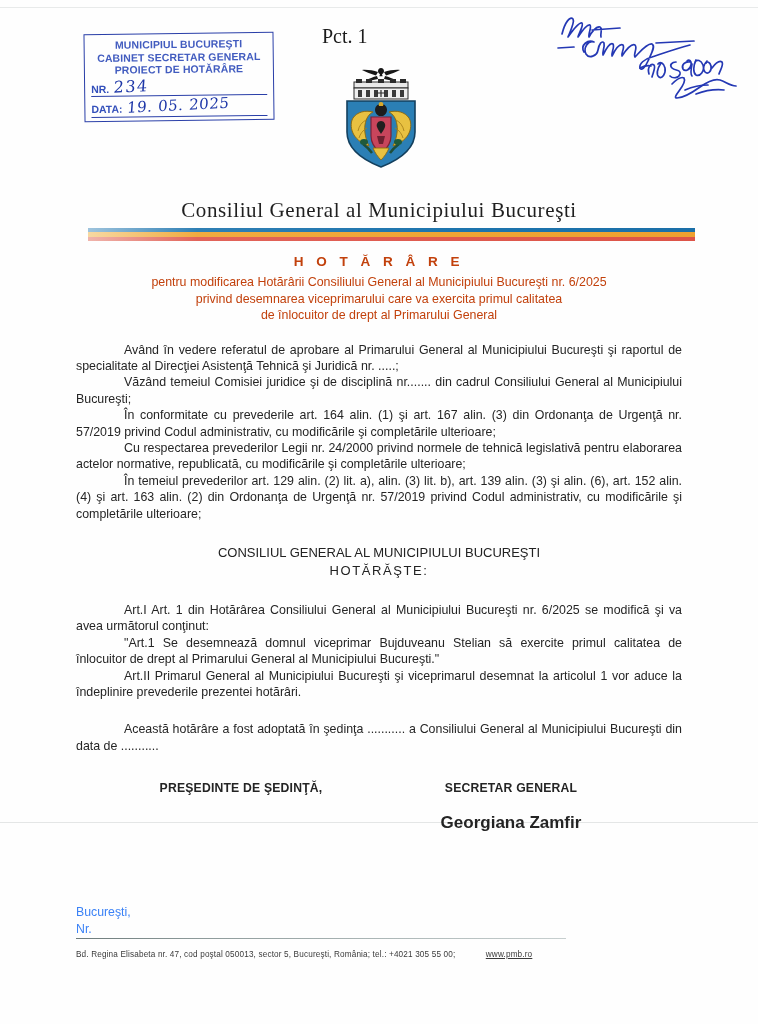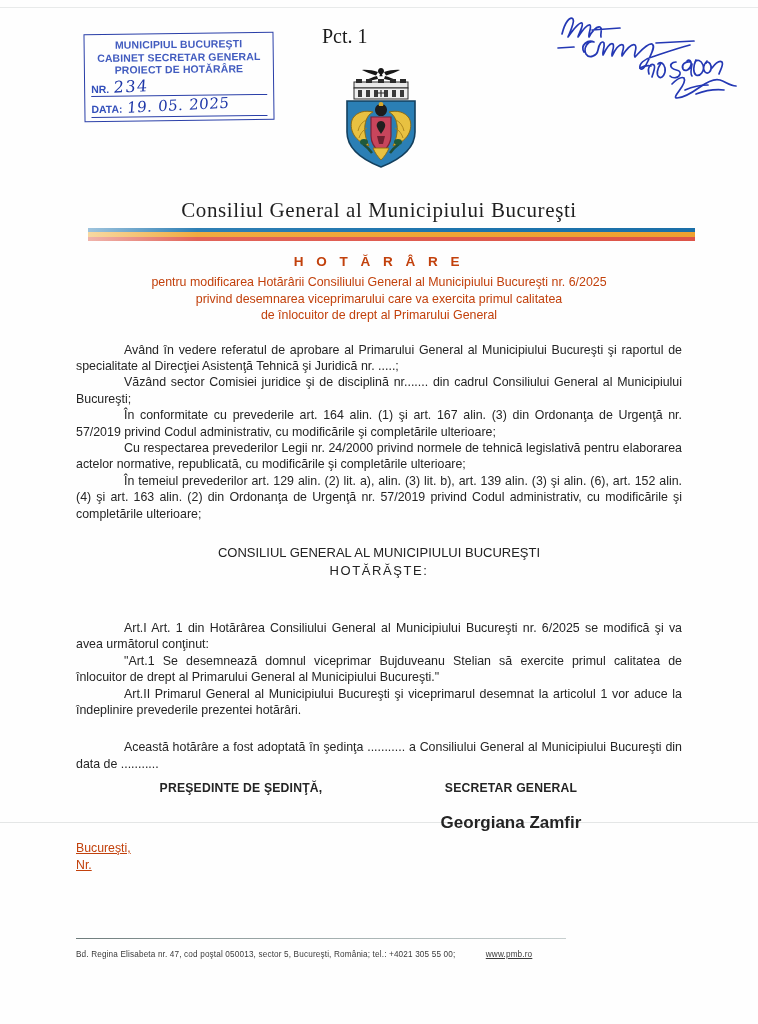--- a/index.html
+++ b/index.html
@@ -177,21 +177,21 @@
 
   .decide {
     text-align: center;
     font-size: 13px;
     line-height: 18px;
     color: #222;
     margin-top: 22px;
   }
   .decide .l2 { letter-spacing: 1.6px; }
 
-  .block-articole { margin-top: 40px; }
+  .block-articole { margin-top: 22px; }
   .block-final { margin-top: 21px; }
 
   
   .signatures {
     position: absolute;
     left: 76px;
     top: 781px;
     width: 620px;
     display: flex;
     justify-content: center;
@@ -200,25 +200,24 @@
   }
   .sig-left { width: 250px; text-align: center; font-weight: bold; letter-spacing: 0.2px; }
   .sig-right { width: 290px; text-align: center; }
   .sig-right .role { font-weight: bold; line-height: 15.5px; letter-spacing: 0.2px; }
   .sig-right .name { margin-top: 16px; font-weight: bold; font-size: 17px; }
 
   
   .place {
     position: absolute;
     left: 76px;
-    top: 840px;
+    top: 904px;
     font-size: 12.3px;
     line-height: 17px;
-    color: #c2410c;
-    text-decoration: underline;
+    color: #3b82f6;
   }
 
   
   .footer-rule {
     position: absolute;
     left: 76px;
     top: 938px;
     width: 490px;
     height: 1px;
     background: linear-gradient(to right, #6d7b7b 0%, #8d9a9a 25%, #aab5b5 60%, #c7cfcf 100%);
@@ -337,21 +336,21 @@
 
     <div class="hot-title">H O T Ă R Â R E</div>
     <div class="hot-sub">
       <div>pentru modificarea Hotărârii Consiliului General al Municipiului Bucureşti nr. 6/2025</div>
       <div>privind desemnarea viceprimarului care va exercita primul calitatea</div>
       <div>de înlocuitor de drept al Primarului General</div>
     </div>
 
     <div class="block-considerente">
       <p class="para">Având în vedere referatul de aprobare al Primarului General al Municipiului Bucureşti şi raportul de specialitate al Direcţiei Asistenţă Tehnică şi Juridică nr. .....;</p>
-      <p class="para">Văzând sector Comisiei juridice şi de disciplină nr....... din cadrul Consiliului General al Municipiului Bucureşti;</p>
+      <p class="para">Văzând temeiul Comisiei juridice şi de disciplină nr....... din cadrul Consiliului General al Municipiului Bucureşti;</p>
       <p class="para">În conformitate cu prevederile art. 164 alin. (1) şi art. 167 alin. (3) din Ordonanţa de Urgenţă nr. 57/2019 privind Codul administrativ, cu modificările şi completările ulterioare;</p>
       <p class="para">Cu respectarea prevederilor Legii nr. 24/2000 privind normele de tehnică legislativă pentru elaborarea actelor normative, republicată, cu modificările şi completările ulterioare;</p>
       <p class="para">În temeiul prevederilor art. 129 alin. (2) lit. a), alin. (3) lit. b), art. 139 alin. (3) şi alin. (6), art. 152 alin. (4) şi art. 163 alin. (2) din Ordonanţa de Urgenţă nr. 57/2019 privind Codul administrativ, cu modificările şi completările ulterioare;</p>
     </div>
 
     <div class="decide">
       <div>CONSILIUL GENERAL AL MUNICIPIULUI BUCUREŞTI</div>
       <div class="l2">HOTĂRĂŞTE:</div>
     </div>
 

